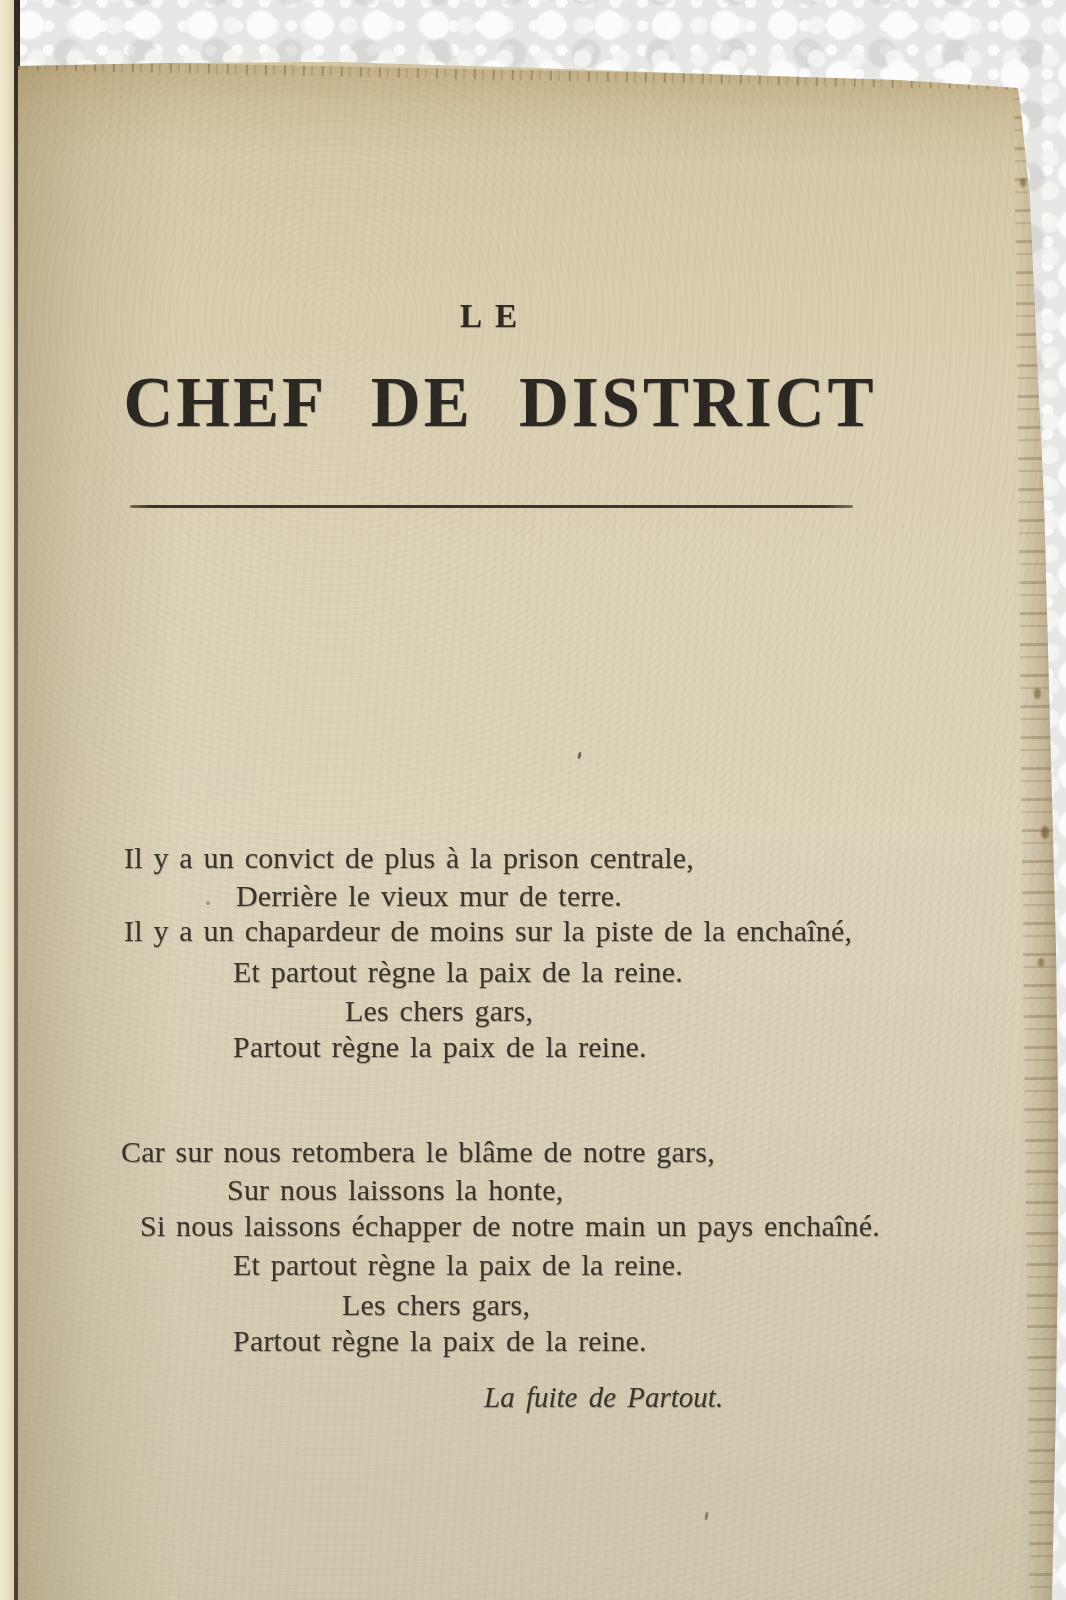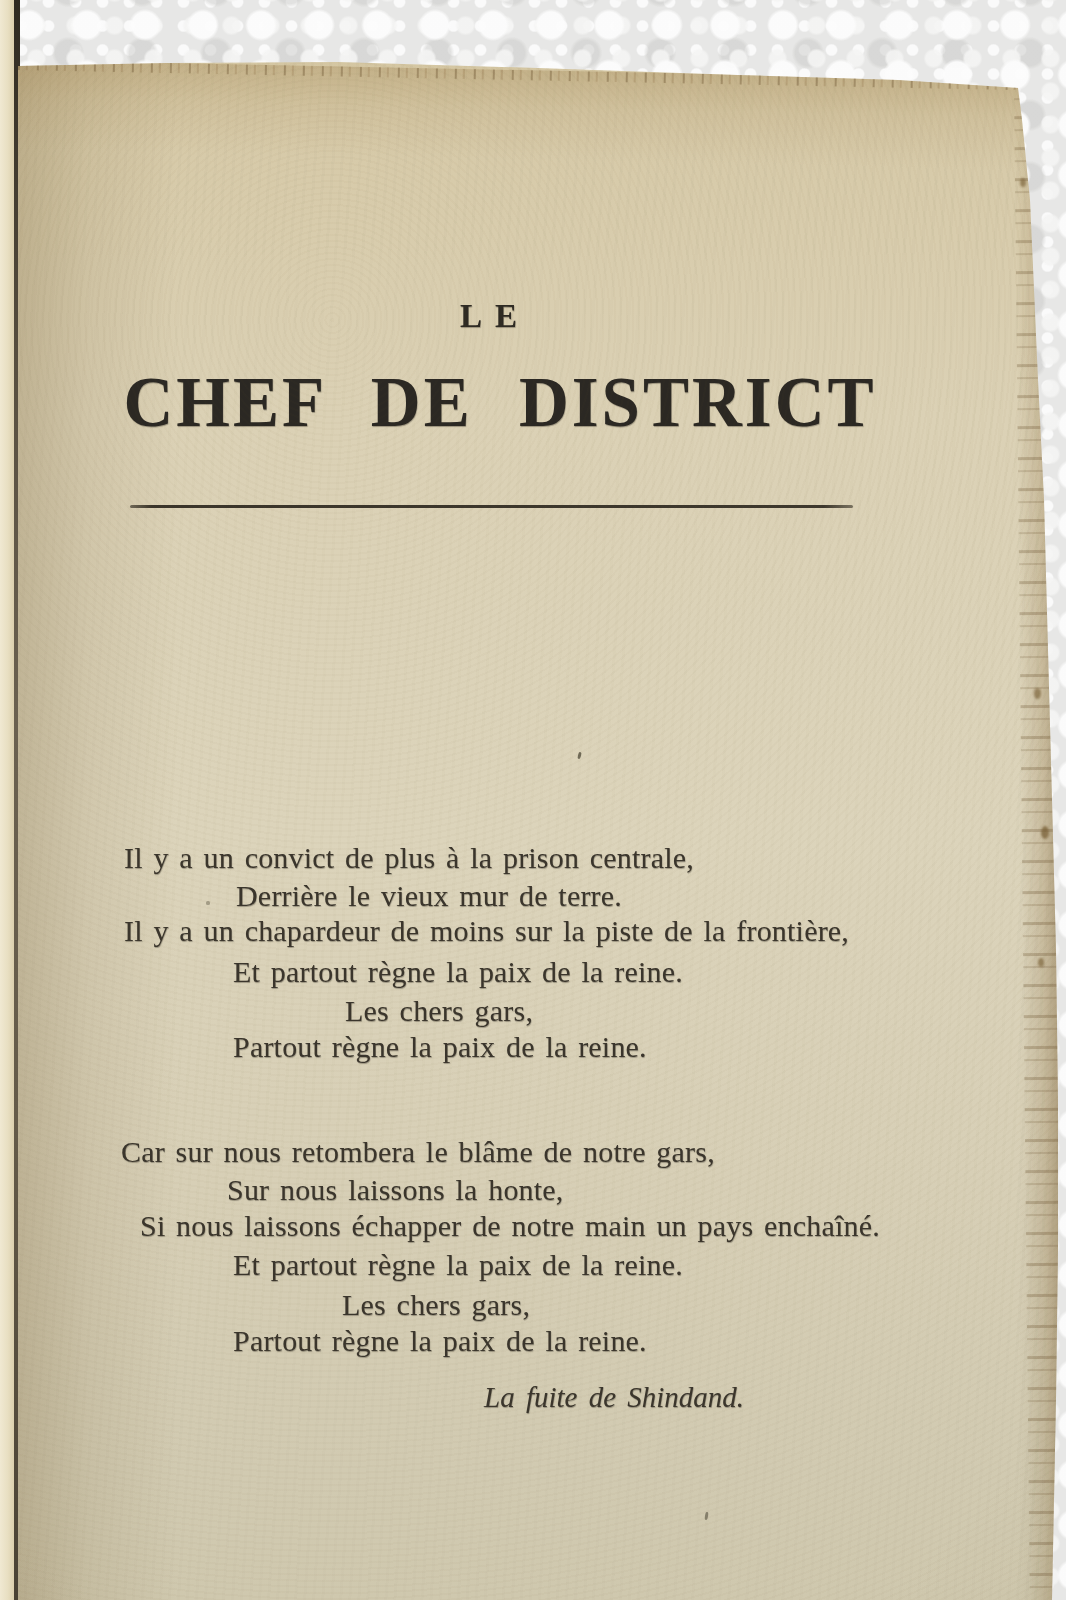--- a/index.html
+++ b/index.html
@@ -83,32 +83,32 @@
 
     <div class="ink half-title" style="left:477px;top:300px;transform:translateX(-50%);">LE</div>
 
     <div class="ink main-title" style="left:482px;top:367px;transform:translateX(-50%) scale(1,1.04);">CHEF DE DISTRICT</div>
 
     <div class="rule" style="left:112px;top:505px;width:723px;"></div>
 
     <div>
       <div class="ink poem-line" style="left:106px;top:843px;">Il y a un convict de plus à la prison centrale,</div>
       <div class="ink poem-line" style="left:218px;top:881px;">Derrière le vieux mur de terre.</div>
-      <div class="ink poem-line" style="left:106px;top:916px;">Il y a un chapardeur de moins sur la piste de la frontière,</div>
+      <div class="ink poem-line" style="left:106px;top:916px;">Il y a un chapardeur de moins sur la piste de la enchaîné,</div>
       <div class="ink poem-line" style="left:215px;top:957px;">Et partout règne la paix de la reine.</div>
       <div class="ink poem-line" style="left:327px;top:996px;">Les chers gars,</div>
       <div class="ink poem-line" style="left:215px;top:1032px;">Partout règne la paix de la reine.</div>
     </div>
 
     <div>
       <div class="ink poem-line" style="left:103px;top:1137px;">Car sur nous retombera le blâme de notre gars,</div>
       <div class="ink poem-line" style="left:209px;top:1175px;">Sur nous laissons la honte,</div>
       <div class="ink poem-line" style="left:103px;top:1211px;margin-left:19px;">Si nous laissons échapper de notre main un pays enchaîné.</div>
       <div class="ink poem-line" style="left:215px;top:1250px;">Et partout règne la paix de la reine.</div>
       <div class="ink poem-line" style="left:324px;top:1290px;">Les chers gars,</div>
       <div class="ink poem-line" style="left:215px;top:1326px;">Partout règne la paix de la reine.</div>
     </div>
 
-    <div class="ink attrib" style="left:466px;top:1383px;">La fuite de Shindand.</div>
+    <div class="ink attrib" style="left:466px;top:1383px;">La fuite de Partout.</div>
 
     <div class="grain"></div>
   </div>
 </div>
 
 </body></html>

